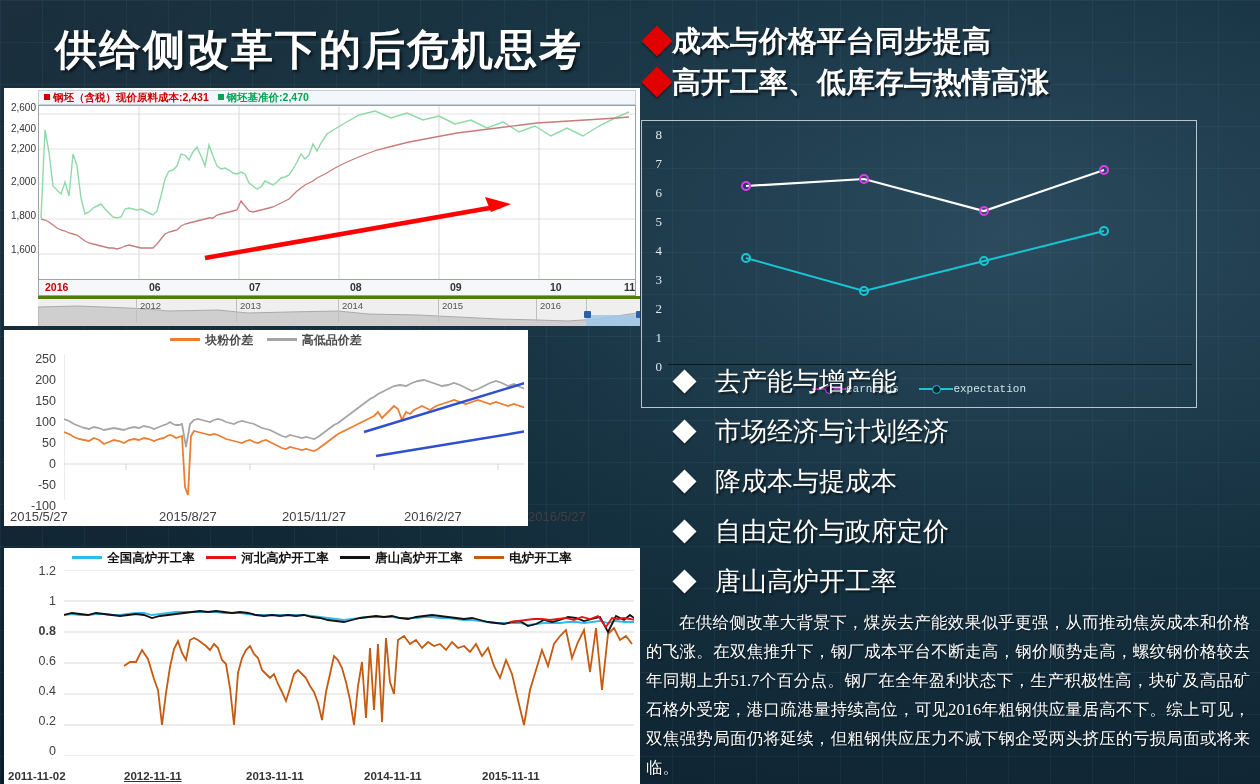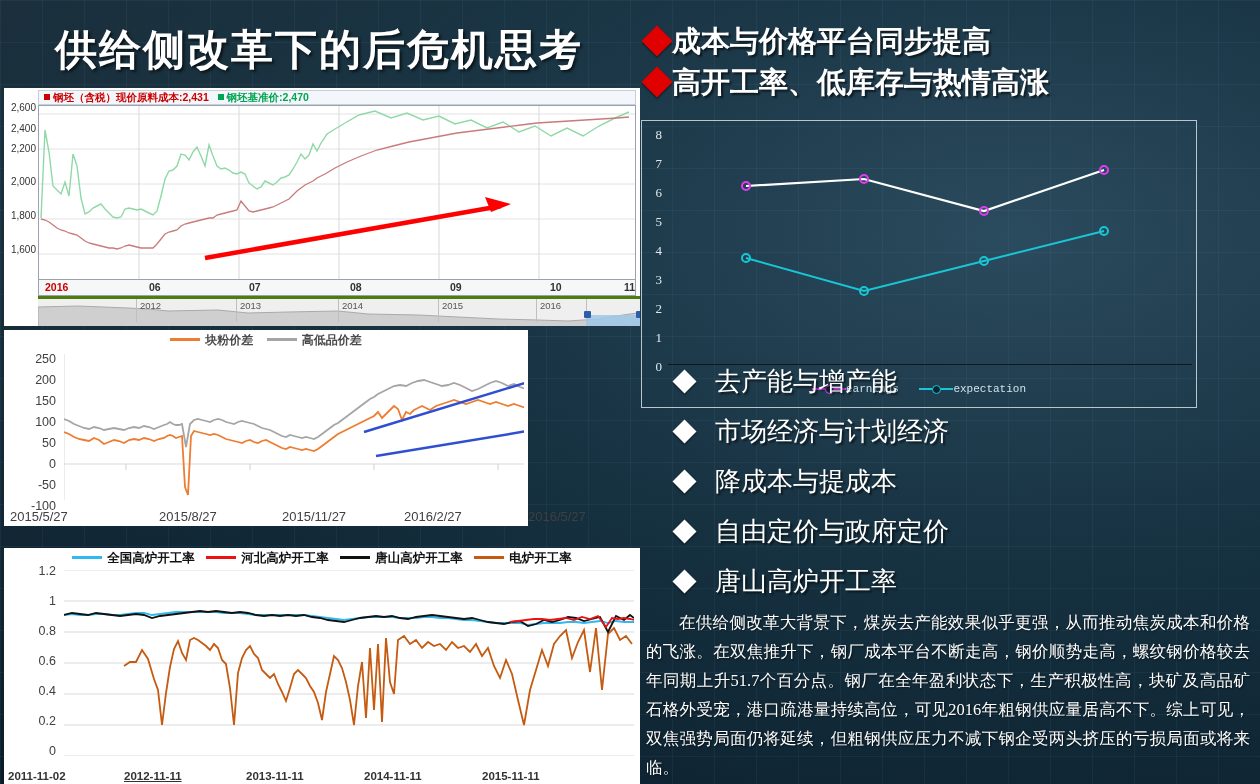--- a/index.html
+++ b/index.html
@@ -293,21 +293,21 @@
     <div class="chart-panel" id="chart3">
       <div id="c3-legend">
         <span><span class="lgline cy"></span><span>全国高炉开工率</span></span>
         <span><span class="lgline rd" style="margin-left:8px;"></span><span>河北高炉开工率</span></span>
         <span><span class="lgline bk" style="margin-left:8px;"></span><span>唐山高炉开工率</span></span>
         <span><span class="lgline or" style="margin-left:8px;"></span><span>电炉开工率</span></span>
       </div>
 
       <div class="c3-ylab" style="top:16px;">1.2</div>
       <div class="c3-ylab" style="top:46px;">1</div>
-      <div class="c3-ylab" style="top:76px;">0.8</div>
+      <div class="c3-ylab" style="top:76px;font-weight:bold;">0.8</div>
       <div class="c3-ylab" style="top:106px;">0.6</div>
       <div class="c3-ylab" style="top:136px;">0.4</div>
       <div class="c3-ylab" style="top:166px;">0.2</div>
       <div class="c3-ylab" style="top:196px;">0</div>
 
       <div id="c3-plot">
         <svg width="570" height="186" viewBox="0 0 570 186" preserveAspectRatio="none">
           <g stroke="#d9d9d9" stroke-width="1">
             <line x1="0" y1="0" x2="570" y2="0"></line>
             <line x1="0" y1="31" x2="570" y2="31"></line>

